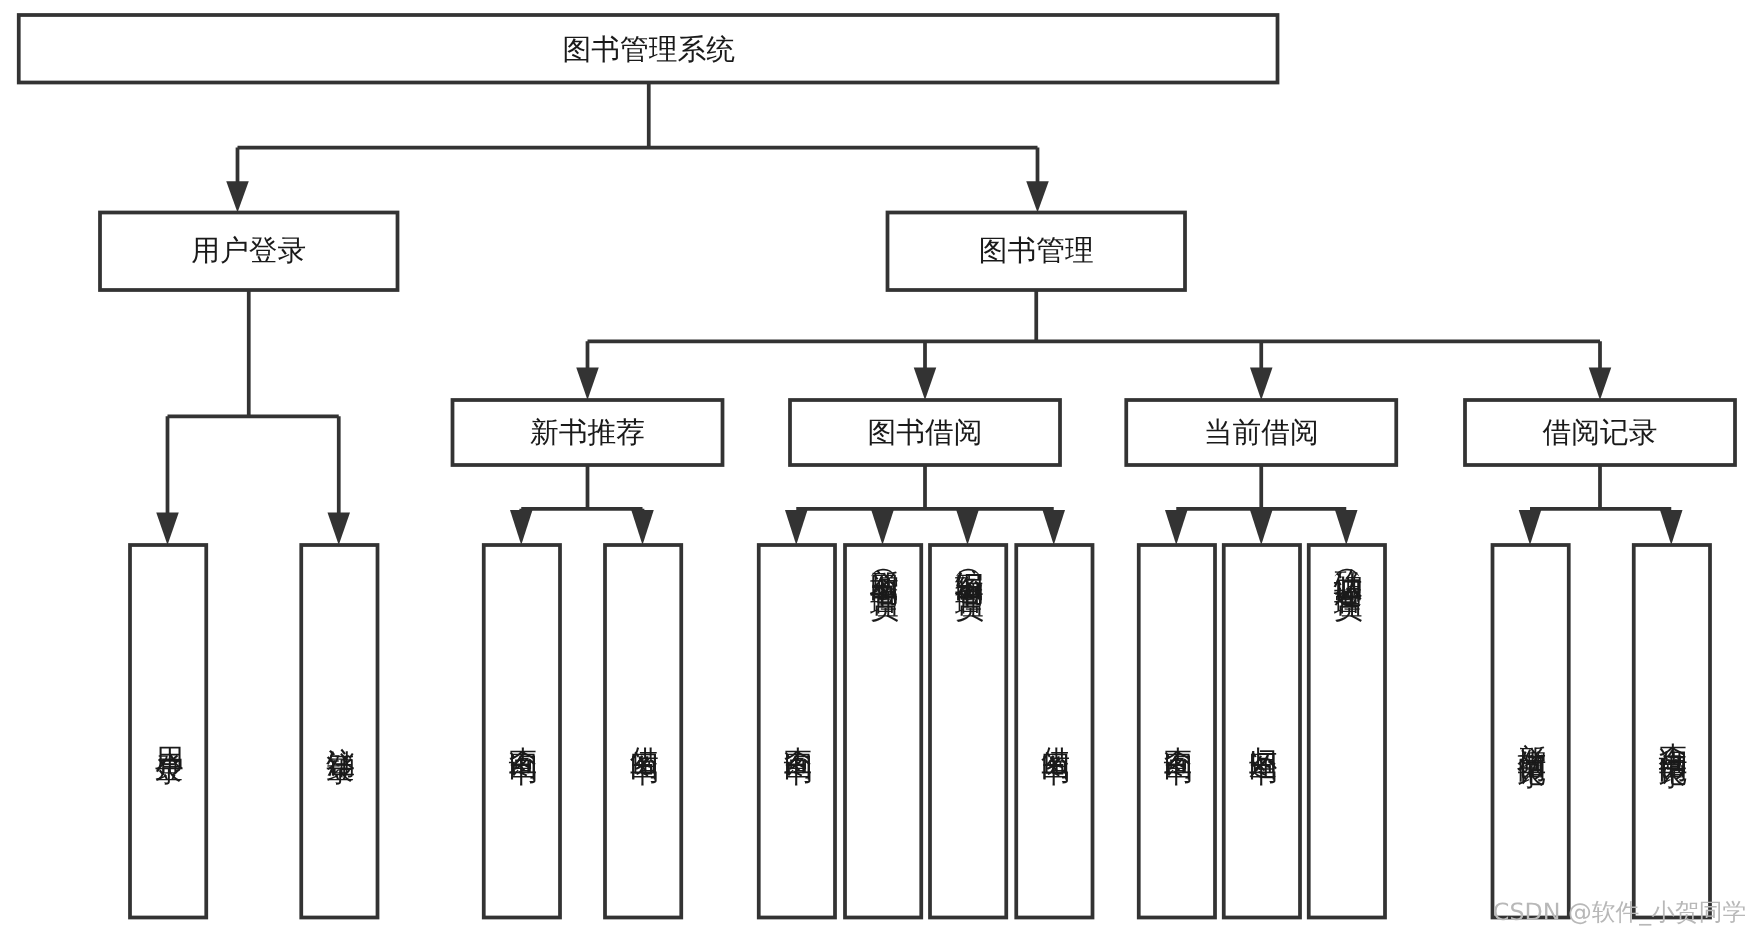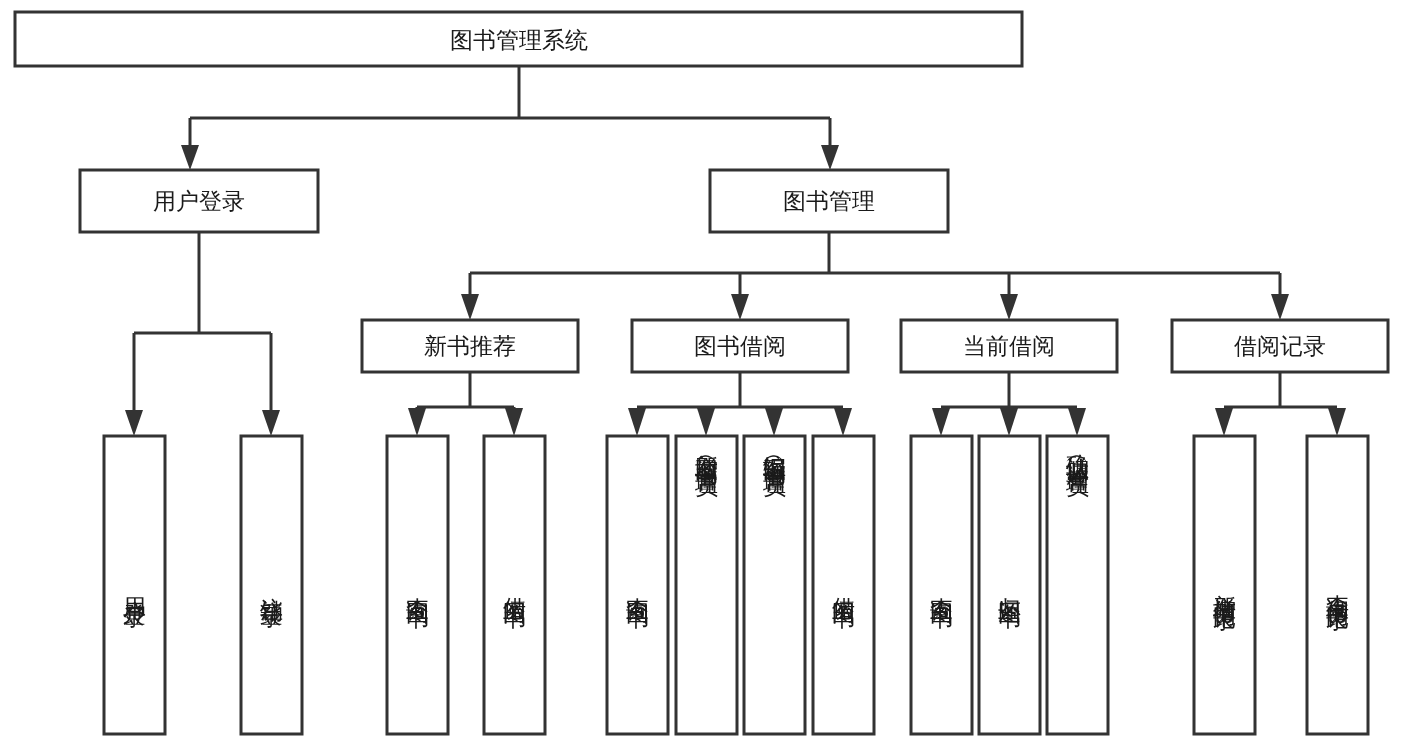--- a/index.html
+++ b/index.html
@@ -237,14 +237,15 @@
     <span class="leaf-label">确认归还（管理员）</span>
   </div>
 
   <div class="leaf-label-wrap" style="left:1194px; top:436px; width:61px; height:298px;">
     <span class="leaf-label">新增借阅记录</span>
   </div>
   <div class="leaf-label-wrap" style="left:1307px; top:436px; width:61px; height:298px;">
     <span class="leaf-label">查询借阅记录</span>
   </div>
 
+  <div class="watermark">CSDN @软件_小贺同学</div>
 
 </div>
 
 </body></html>

